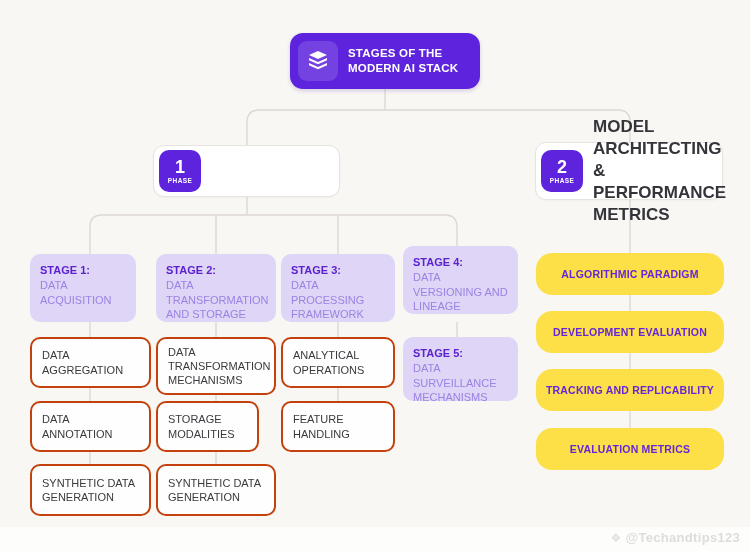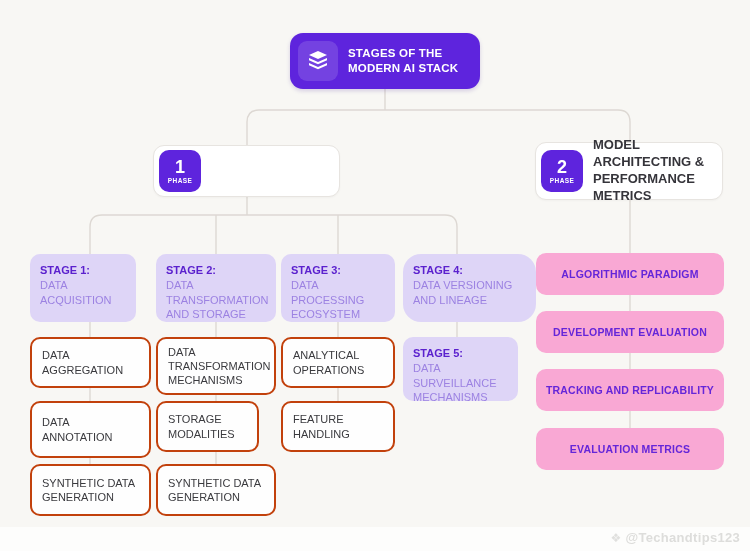--- a/index.html
+++ b/index.html
@@ -25,39 +25,39 @@
   .phase-node{
     background:#ffffff;border:1px solid #e7e4e0;border-radius:11px;
     display:flex;align-items:center;padding:5px;box-shadow:0 1px 2px rgba(0,0,0,0.03);
   }
   .phase-badge{
     background:#5e24dd;border-radius:10px;width:42px;height:42px;flex:0 0 auto;
     display:flex;flex-direction:column;align-items:center;justify-content:center;color:#fff;
   }
   .phase-number{font-size:18px;font-weight:bold;line-height:1;}
   .phase-badge-label{font-size:6.5px;font-weight:600;letter-spacing:.4px;margin-top:1px;}
-  .phase-title{font-size:13px;font-weight:600;color:#35343a;line-height:1.3;margin-left:10px;}
+  .phase-title{font-size:17px;font-weight:600;color:#35343a;line-height:1.3;margin-left:10px;}
 
   
   .stage-node{
     background:#ded5f7;border-radius:10px;padding:9px 10px;
   }
   .stage-label{font-size:11px;font-weight:bold;color:#5b21ce;line-height:1.3;}
   .stage-name{font-size:11px;font-weight:500;color:#9c82e2;line-height:1.3;margin-top:1px;}
 
   
   .leaf-node{
     background:#fefefe;border:2px solid #c2410c;border-radius:10px;
     display:flex;align-items:center;padding:6px 10px;
   }
   .leaf-label{font-size:11px;font-weight:500;color:#3a3a3e;line-height:1.3;}
 
   
   .metric-node{
-    background:#f9a8d4;border-radius:10px;display:flex;align-items:center;justify-content:center;
+    background:#fde047;border-radius:16px;display:flex;align-items:center;justify-content:center;
     text-align:center;padding:0 8px;
   }
   .metric-label{font-size:10.5px;font-weight:bold;color:#6526d9;letter-spacing:.2px;}
 
   
   .footer-strip{position:absolute;left:0;top:527px;width:750px;height:24px;background:#fdfdfc;z-index:2;}
   .watermark{
     position:absolute;right:10px;top:530px;z-index:3;display:flex;align-items:center;
     color:#dddddb;font-size:13px;font-weight:600;letter-spacing:.3px;
   }
@@ -133,31 +133,31 @@
   <div class="node stage-node" style="left:30px;top:254px;width:106px;height:68px;">
     <div class="stage-label">STAGE 1:</div>
     <div class="stage-name">DATA ACQUISITION</div>
   </div>
   <div class="node stage-node" style="left:156px;top:254px;width:120px;height:68px;">
     <div class="stage-label">STAGE 2:</div>
     <div class="stage-name">DATA TRANSFORMATION AND STORAGE</div>
   </div>
   <div class="node stage-node" style="left:281px;top:254px;width:114px;height:68px;">
     <div class="stage-label">STAGE 3:</div>
-    <div class="stage-name">DATA PROCESSING ECOSYSTEM</div>
-  </div>
-  <div class="node stage-node" style="left:403px;top:254px;width:133px;height:68px;border-radius:18px;">
+    <div class="stage-name">DATA PROCESSING FRAMEWORK</div>
+  </div>
+  <div class="node stage-node" style="left:403px;top:246px;width:115px;height:68px;">
     <div class="stage-label">STAGE 4:</div>
     <div class="stage-name">DATA VERSIONING AND LINEAGE</div>
   </div>
 
   <div class="node leaf-node" style="left:30px;top:337px;width:121px;height:51px;">
     <span class="leaf-label">DATA AGGREGATION</span>
   </div>
-  <div class="node leaf-node" style="left:30px;top:401px;width:121px;height:57px;">
+  <div class="node leaf-node" style="left:30px;top:401px;width:121px;height:51px;">
     <span class="leaf-label">DATA ANNOTATION</span>
   </div>
   <div class="node leaf-node" style="left:30px;top:464px;width:121px;height:52px;">
     <span class="leaf-label">SYNTHETIC DATA GENERATION</span>
   </div>
 
   <div class="node leaf-node" style="left:156px;top:337px;width:120px;height:58px;">
     <span class="leaf-label">DATA TRANSFORMATION MECHANISMS</span>
   </div>
   <div class="node leaf-node" style="left:156px;top:401px;width:103px;height:51px;">

